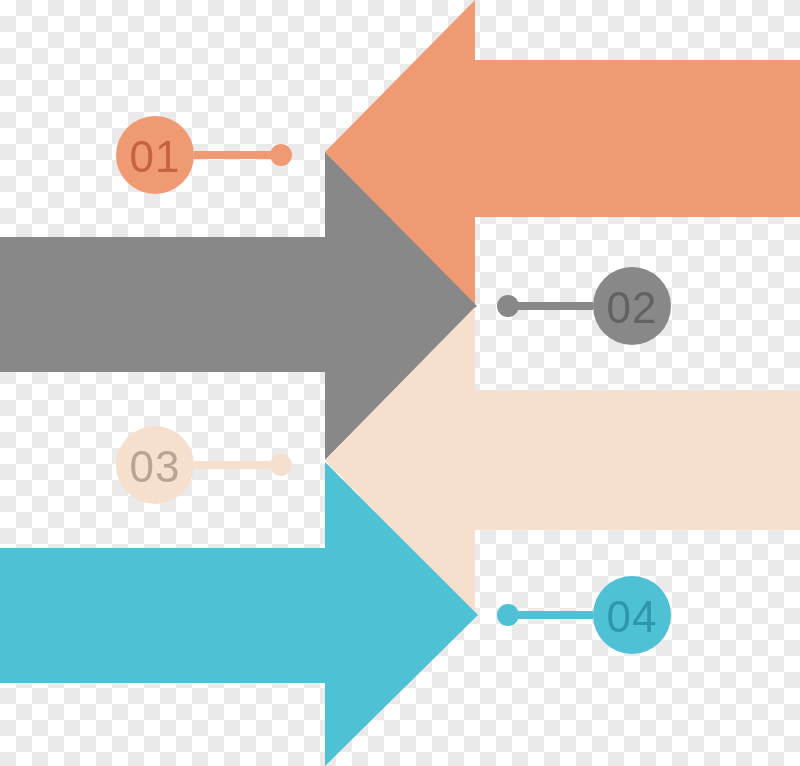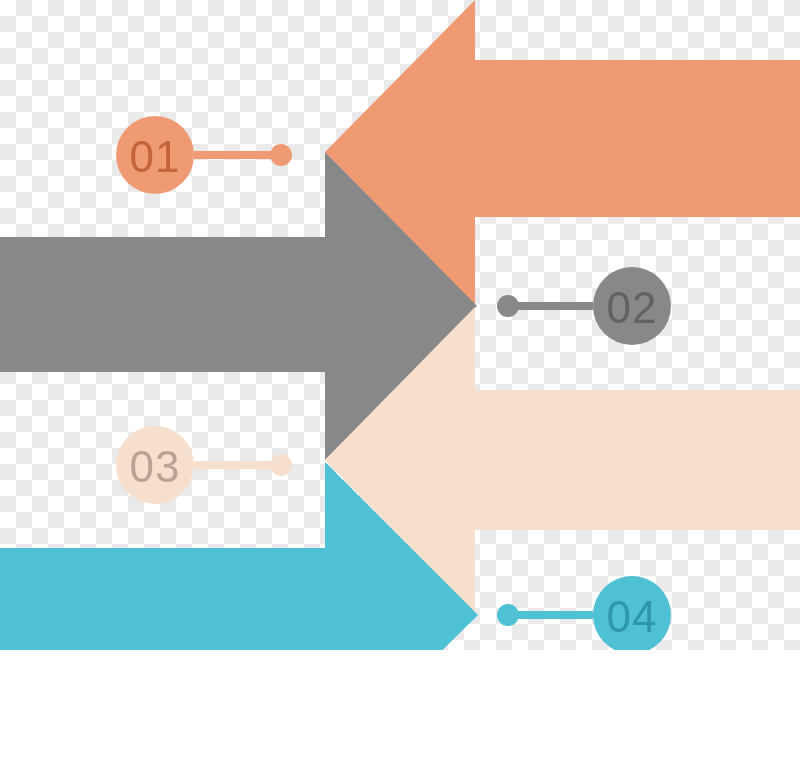--- a/index.html
+++ b/index.html
@@ -7,21 +7,21 @@
     margin: 0;
     padding: 0;
     background: #ffffff;
   }
   body {
     font-family: "Liberation Sans", sans-serif;
   }
   #canvas {
     position: relative;
     width: 800px;
-    height: 650px;
+    height: 766px;
     overflow: hidden;
     
     background-color: #ffffff;
     background-image:
       linear-gradient(45deg, #eaeaea 25%, transparent 25%, transparent 75%, #eaeaea 75%, #eaeaea),
       linear-gradient(45deg, #eaeaea 25%, transparent 25%, transparent 75%, #eaeaea 75%, #eaeaea);
     background-size: 32px 32px;
     background-position: 0 0, 16px 16px;
   }
   #art {

